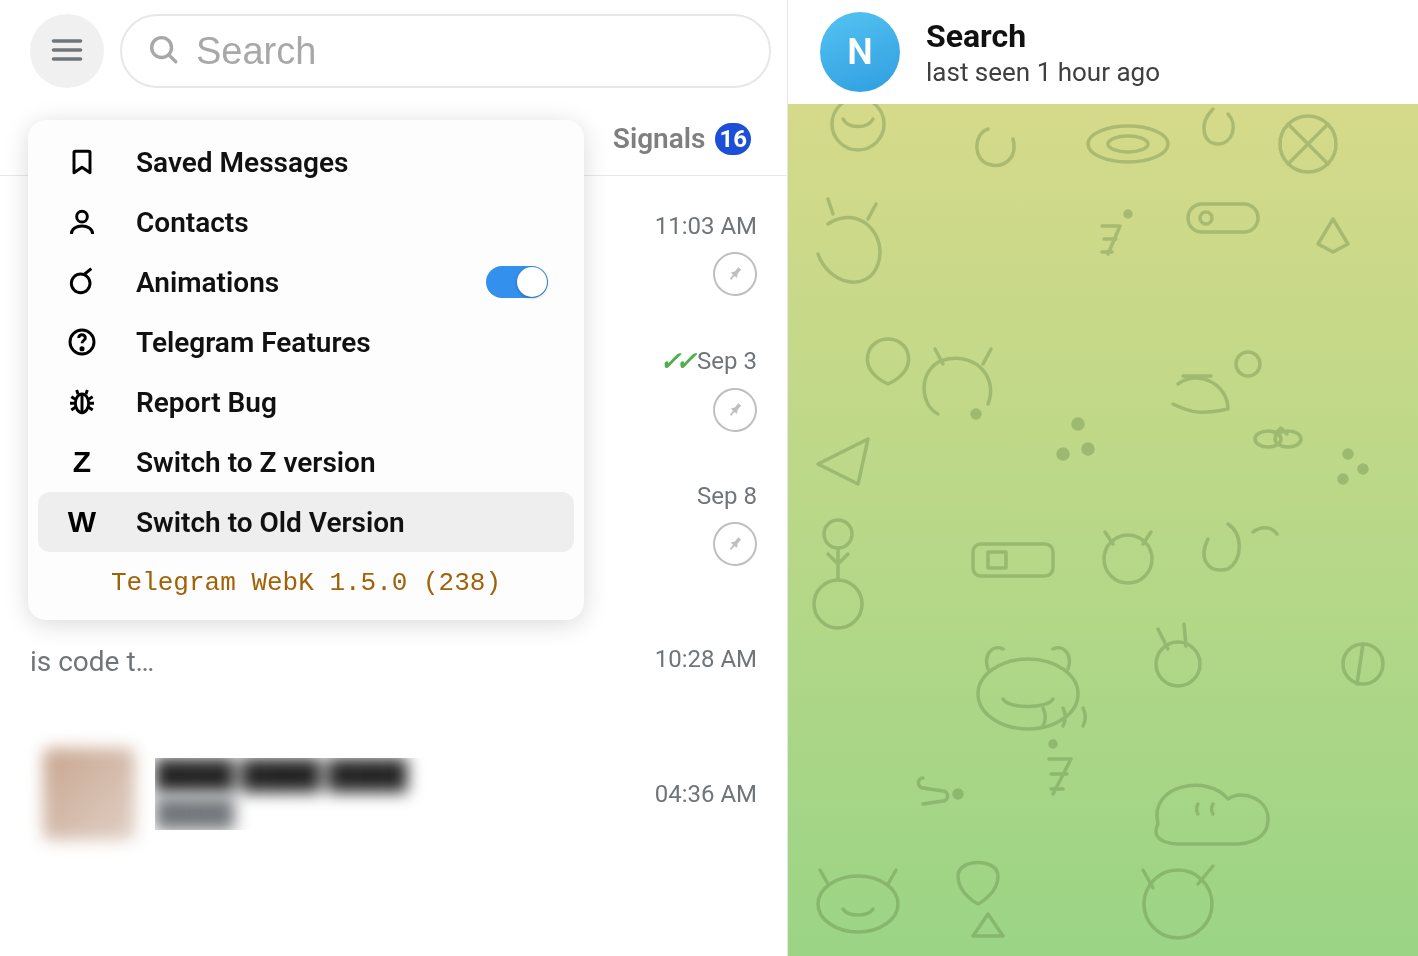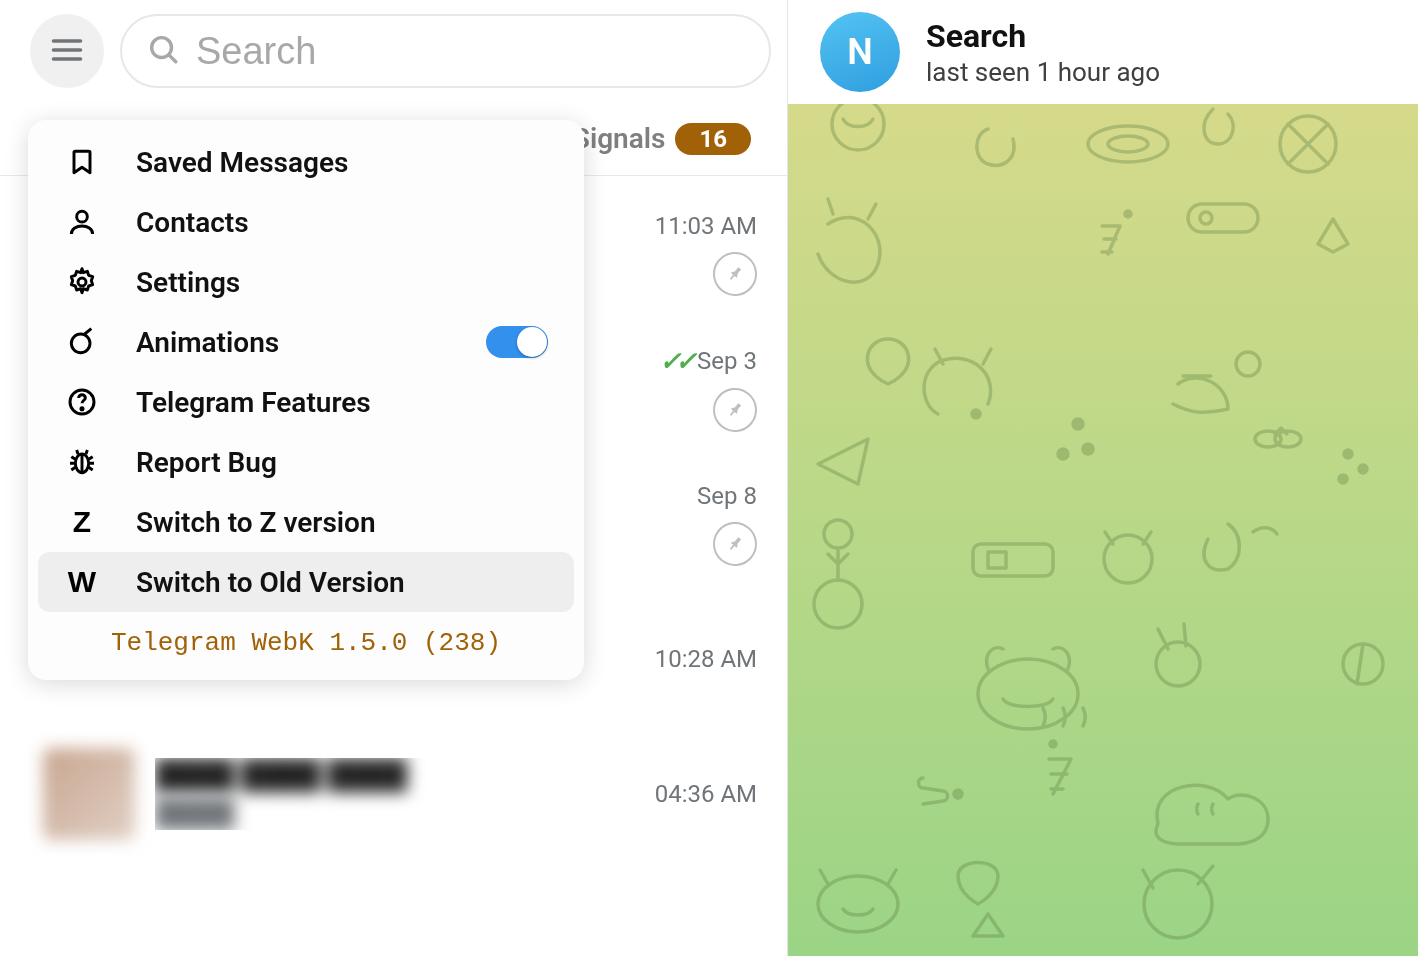--- a/index.html
+++ b/index.html
@@ -15,21 +15,21 @@
   .hamburger-btn { width: 74px; height: 74px; border-radius: 50%; background: #f0f0f0; border: none; display: flex; align-items: center; justify-content: center; cursor: pointer; }
   .hamburger-btn svg { width: 36px; height: 36px; }
   
   .search-bar { flex: 1; height: 74px; border: 2px solid #e7e7e7; border-radius: 40px; display: flex; align-items: center; padding: 0 24px; gap: 16px; background: #fff; }
   .search-bar svg { width: 34px; height: 34px; color: #a8a8a8; }
   .search-bar input { flex: 1; border: none; outline: none; font-size: 38px; color: #333; background: transparent; }
   .search-bar input::placeholder { color: #a8a8a8; }
   
   .tabs-row { display: flex; align-items: center; padding: 0 30px; height: 74px; border-bottom: 1px solid #e8e8e8; }
   .tab { display: flex; align-items: center; gap: 10px; font-size: 28px; color: #7f7f7f; font-weight: 600; margin-left: auto; padding-right: 6px; }
-  .tab-badge { background: #a16207; color: #fff; border-radius: 18px; padding: 2px 24px; font-size: 24px; font-weight: 700; }
+  .tab-badge { background: #1d4ed8; color: #fff; border-radius: 18px; padding: 2px 4px; font-size: 24px; font-weight: 700; }
   
   .chat-list { padding: 10px 0; }
   .chat-item { display: flex; align-items: center; padding: 16px 30px; gap: 20px; position: relative; min-height: 135px; }
   .avatar { width: 92px; height: 92px; border-radius: 50%; background: #ccc; flex-shrink: 0; }
   .avatar.blur { filter: blur(8px); background: linear-gradient(135deg, #c8a58f, #e0d0c5); border-radius: 8px; }
   .chat-body { flex: 1; overflow: hidden; }
   .chat-title { font-size: 28px; font-weight: 600; color: #222; filter: blur(8px); }
   .chat-preview { font-size: 28px; color: #707579; white-space: nowrap; overflow: hidden; text-overflow: ellipsis; margin-top: 6px; }
   .chat-meta { display: flex; flex-direction: column; align-items: flex-end; gap: 12px; flex-shrink: 0; text-align: right; }
   .chat-time { font-size: 24px; color: #707579; display: flex; align-items: center; gap: 6px; }
@@ -174,29 +174,20 @@
         <span class="mi-label">Saved Messages</span>
       </div>
       <div class="menu-item">
         <span class="mi-icon">
             <svg viewBox="0 0 24 24" fill="none" stroke="currentColor" stroke-width="2.2">
               <circle cx="12" cy="8" r="4"></circle>
               <path d="M4 21c0-4 4-6 8-6s8 2 8 6"></path>
             </svg>
           </span>
         <span class="mi-label">Contacts</span>
-      </div>
-      <div class="menu-item">
-        <span class="mi-icon">
-            <svg viewBox="0 0 24 24" fill="none" stroke="currentColor" stroke-width="2.2">
-              <circle cx="12" cy="12" r="3"></circle>
-              <path d="M12 2l1 3 3-1 1 3 3 1-1 3 1 3-3 1-1 3-3-1-1 3-1-3-3 1-1-3-3-1 1-3-1-3 3-1 1-3 3 1 1-3z" stroke-linejoin="round"></path>
-            </svg>
-          </span>
-        <span class="mi-label">Settings</span>
       </div>
       <div class="menu-item">
         <span class="mi-icon">
             <svg viewBox="0 0 24 24" fill="none" stroke="currentColor" stroke-width="2.2">
               <circle cx="11" cy="13" r="7"></circle>
               <path d="M14 6l5-4"></path>
             </svg>
           </span>
         <span class="mi-label">Animations</span>
         <div class="toggle on">

